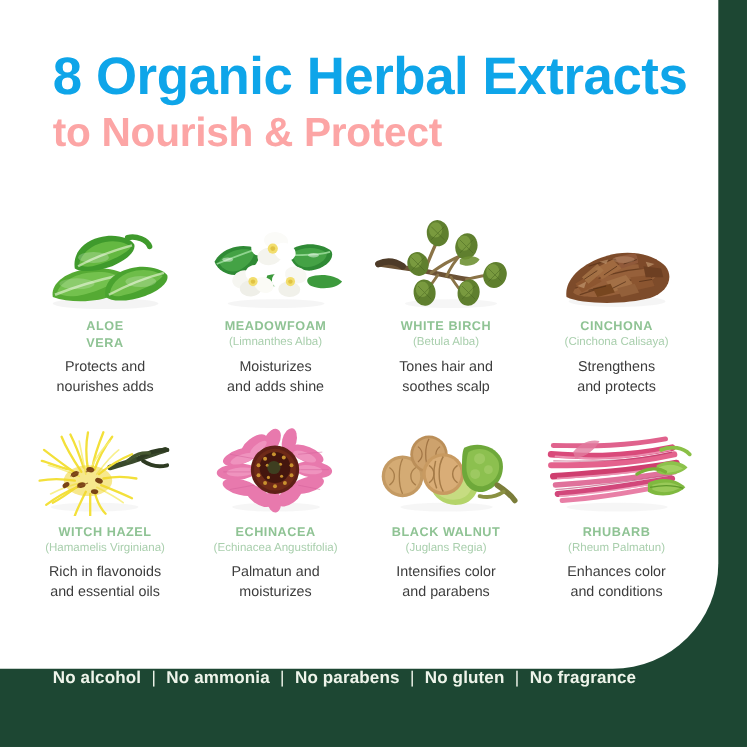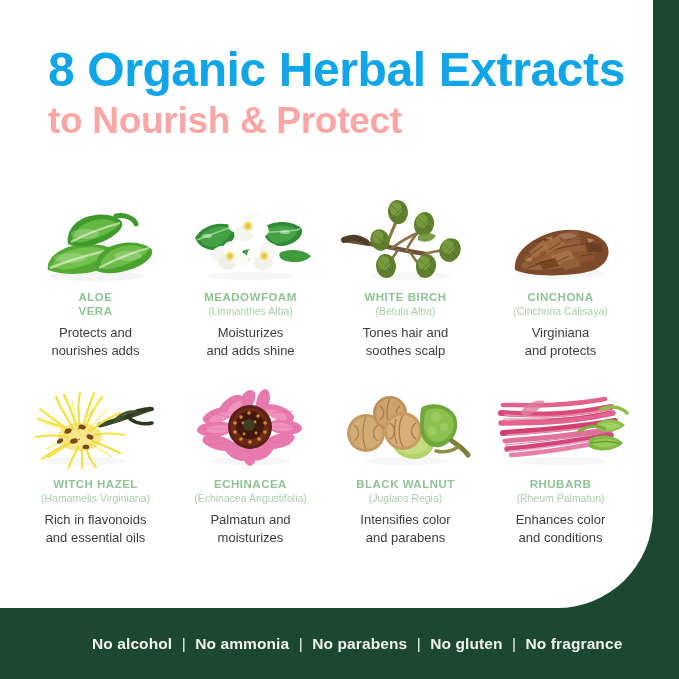--- a/index.html
+++ b/index.html
@@ -64,20 +64,21 @@
     width: 620px;
   }
   .row-2 {
     margin-top: 16px;
   }
   .cell {
     width: 155px;
     display: flex;
     flex-direction: column;
     align-items: center;
+    justify-content: center;
   }
   .art {
     width: 140px;
     height: 92px;
     display: flex;
     align-items: flex-end;
     justify-content: center;
   }
   .art svg { display: block; }
   .names {
@@ -105,22 +106,21 @@
     line-height: 1.42;
     text-align: center;
   }
   .footer {
     position: absolute;
     left: 0;
     bottom: 0;
     width: 603px;
     height: 71px;
     display: flex;
-    align-items: center;
-    padding-left: 44px;
+    align-items: flex-start;
   }
   .footer-text {
     margin-left: 48px;
     font-size: 15.5px;
     font-weight: bold;
     color: #eef4ea;
     letter-spacing: 0.1px;
   }
   .sep {
     color: #eef4ea;
@@ -310,21 +310,21 @@
               <path d="M30 68 L38 64 L36 70 Z"></path>
             </g>
             <ellipse cx="72" cy="44" rx="10" ry="3" fill="#d6b18d" opacity="0.3"></ellipse>
           </svg>
         </div>
         <div class="names">
           <div class="nm">CINCHONA</div>
           <div class="lat">(Cinchona Calisaya)</div>
         </div>
         <div class="desc">
-          <div>Virginiana</div>
+          <div>Strengthens</div>
           <div>and protects</div>
         </div>
       </div>
 
     </div>
 
     <div class="row row-2">
 
       <div class="cell">
         <div class="art">

